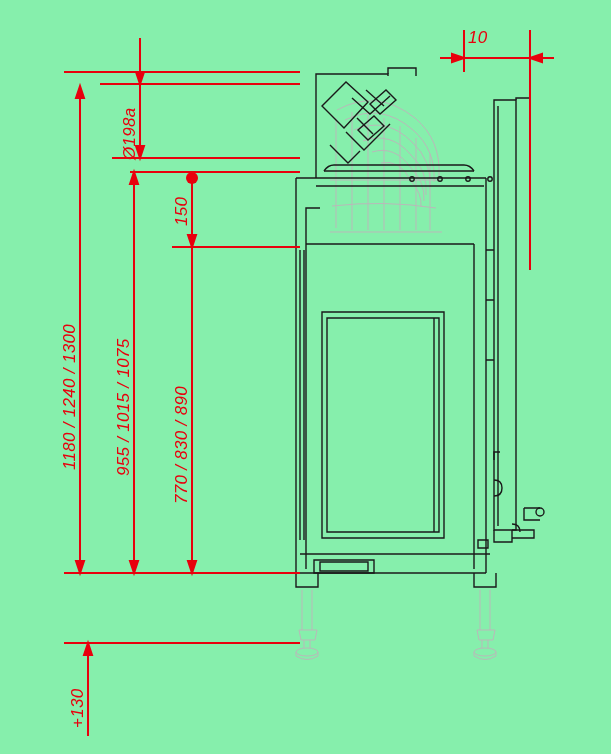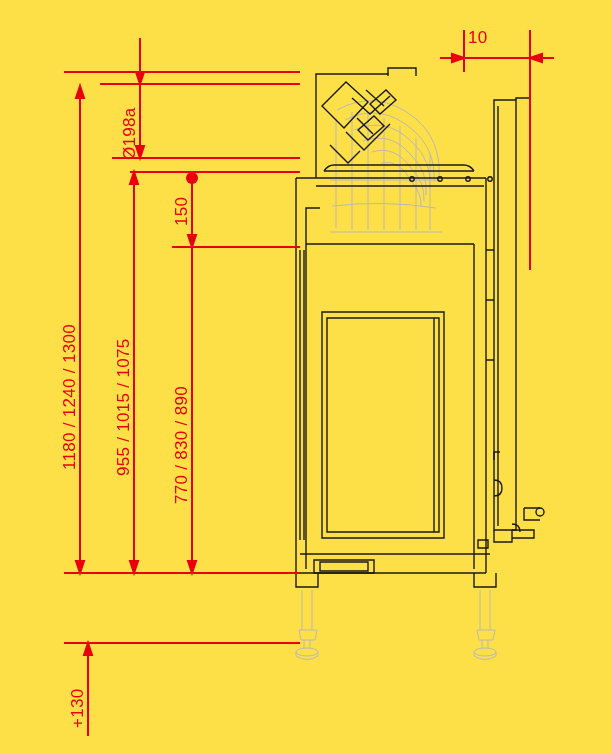--- a/index.html
+++ b/index.html
@@ -7,22 +7,23 @@
     padding: 0;
     background: #ffffff;
   }
   body {
     font-family: "Liberation Sans", sans-serif;
   }
   #canvas {
     position: relative;
     width: 611px;
     height: 754px;
-    background: #fde047;
+    background: #86efac;
     overflow: hidden;
+    font-style: italic;
   }
   #canvas svg {
     position: absolute;
     top: 0;
     left: 0;
   }
   .dim-label {
     position: absolute;
     color: #e8000d;
     font-size: 17px;

